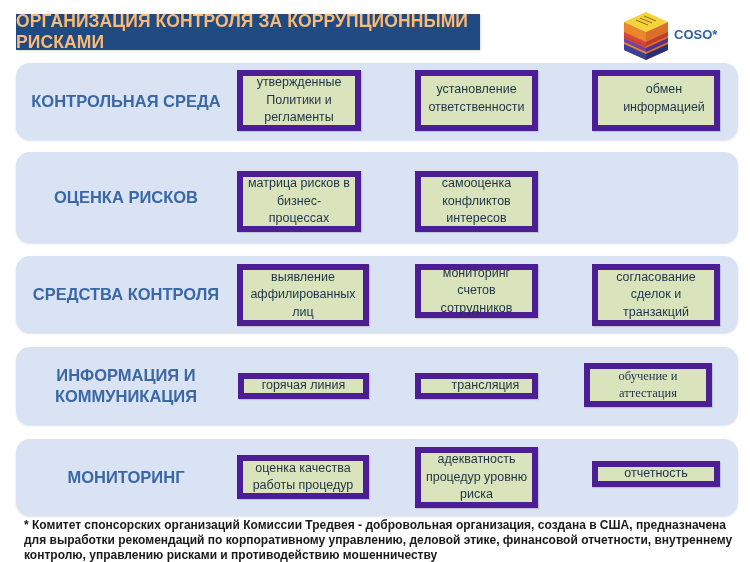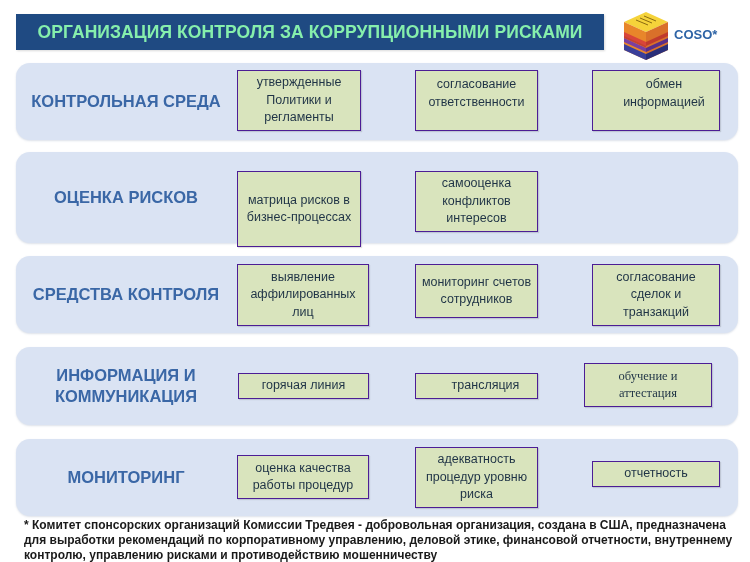--- a/index.html
+++ b/index.html
@@ -1,22 +1,22 @@
 <!DOCTYPE html>
 <html><head>
 <meta charset="utf-8">
 <style>
   html, body { margin: 0; padding: 0; }
   body {
     width: 750px; height: 562px; background: #ffffff; position: relative; overflow: hidden;
     font-family: "Liberation Sans", "DejaVu Sans", sans-serif;
   }
   .title-bar {
-    position: absolute; left: 16px; top: 14px; width: 588px; height: 36px;
-    background: #1f4a82; color: #86efac;
+    position: absolute; left: 16px; top: 14px; width: 464px; height: 36px;
+    background: #1f4a82; color: #fdba74;
     display: flex; align-items: center; justify-content: center;
     font-weight: bold; font-size: 17.5px; letter-spacing: 0.1px;
     box-shadow: 1px 1px 2px rgba(0,0,0,0.15);
   }
   .logo {
     position: absolute; left: 622px; top: 10px; width: 48px; height: 52px;
   }
   .logo-text {
     position: absolute; left: 674px; top: 27px; color: #2e64a6; font-weight: bold; font-size: 13px;
   }
@@ -24,21 +24,21 @@
     position: absolute; left: 16px; width: 722px;
     background: #dae3f3; border-radius: 14px;
     box-shadow: 0 1px 2px rgba(120,140,170,0.25);
   }
   .band-label {
     position: absolute; left: 0; width: 220px; top: 0; bottom: 0;
     display: flex; align-items: center; justify-content: center; text-align: center;
     color: #3a67a6; font-weight: bold; font-size: 16.5px; line-height: 21px;
   }
   .box {
-    position: absolute; background: #d9e4bd; border: 1px solid #4c1d95;
+    position: absolute; background: #d9e4bd; border: 6px solid #4c1d95;
     display: flex; align-items: center; justify-content: center; text-align: center;
     color: #1f3346; font-size: 12.5px; line-height: 17.5px;
     box-sizing: border-box; padding: 0 4px;
     box-shadow: 1px 1px 1px rgba(0,0,0,0.12);
   }
   .box.top { align-items: flex-start; padding-top: 5px; }
   .footnote {
     position: absolute; left: 24px; top: 518px; width: 715px;
     font-size: 12px; font-weight: bold; color: #1a1a1a; line-height: 15px;
   }
@@ -61,27 +61,27 @@
   <polygon points="24,32 46,22 46,26 24,36" fill="#c03a2e"></polygon>
   <line x1="14" y1="10" x2="26" y2="15" stroke="#8a6a10" stroke-width="1"></line>
   <line x1="18" y1="8" x2="30" y2="13" stroke="#8a6a10" stroke-width="1"></line>
   <line x1="22" y1="6" x2="34" y2="11" stroke="#8a6a10" stroke-width="1"></line>
 </svg>
 <div class="logo-text">COSO*</div>
 
 <div class="band" style="top:63px;height:77px;">
   <div class="band-label">КОНТРОЛЬНАЯ СРЕДА</div>
   <div class="box" style="left:221px;top:7px;width:124px;height:61px;">утвержденные Политики и регламенты</div>
-  <div class="box top" style="left:399px;top:7px;width:123px;height:61px;">согласование ответственности</div>
+  <div class="box top" style="left:399px;top:7px;width:123px;height:61px;">установление ответственности</div>
   <div class="box top" style="left:576px;top:7px;width:128px;height:61px;padding-left:20px;">обмен информацией</div>
 </div>
 
 <div class="band" style="top:152px;height:91px;">
   <div class="band-label">ОЦЕНКА РИСКОВ</div>
-  <div class="box" style="left:221px;top:19px;width:124px;height:76px;">матрица рисков в бизнес-процессах</div>
+  <div class="box" style="left:221px;top:19px;width:124px;height:61px;">матрица рисков в бизнес-процессах</div>
   <div class="box" style="left:399px;top:19px;width:123px;height:61px;">самооценка конфликтов интересов</div>
 </div>
 
 <div class="band" style="top:256px;height:77px;">
   <div class="band-label">СРЕДСТВА КОНТРОЛЯ</div>
   <div class="box" style="left:221px;top:8px;width:132px;height:62px;">выявление аффилированных лиц</div>
   <div class="box" style="left:399px;top:8px;width:123px;height:54px;">мониторинг счетов сотрудников</div>
   <div class="box" style="left:576px;top:8px;width:128px;height:62px;">согласование сделок и транзакций</div>
 </div>
 

